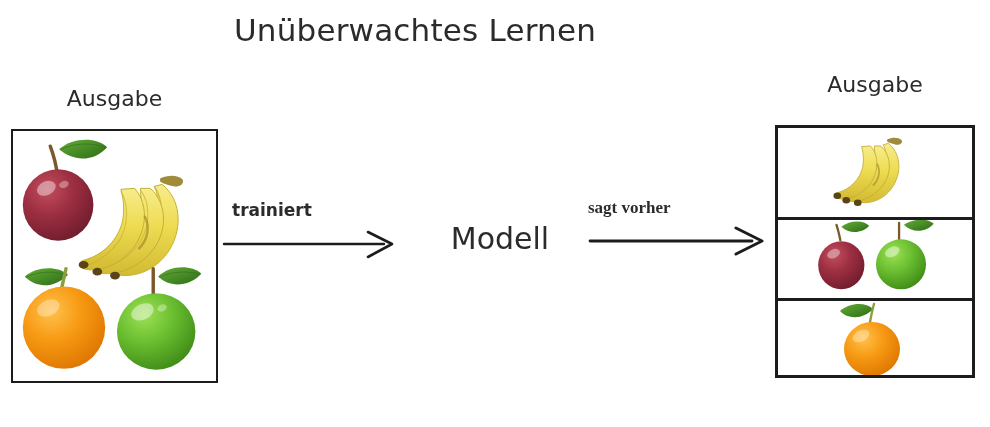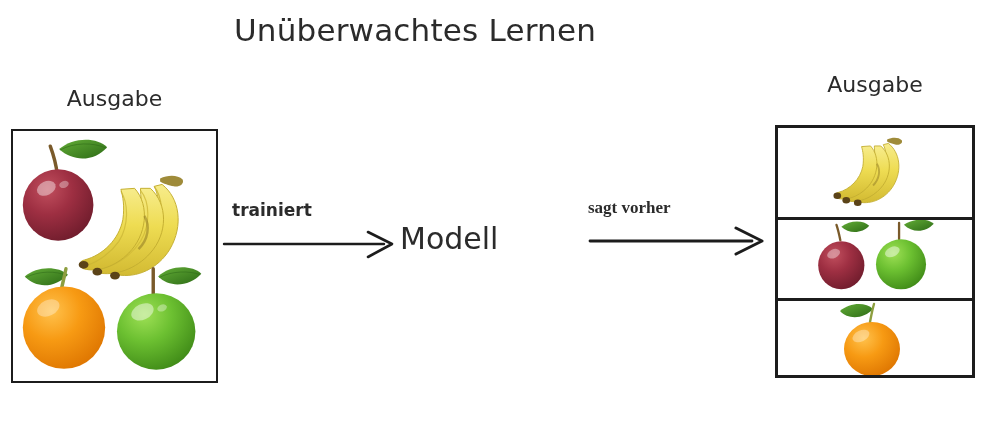--- a/index.html
+++ b/index.html
@@ -96,21 +96,21 @@
   #output-cell-1 { top: 92px; height: 81px;  border-bottom: 3px solid #1c1c1c; }
   #output-cell-2 { top: 173px;height: 74px; }
   .cell-svg { position:absolute; left:0; top:0; width:100%; height:100%; }
 
   
   #model-label {
     position: absolute;
     left: 400px;
     top: 221px;
     width: 200px;
-    text-align: left;
+    text-align: center;
     font-size: 30px;
     font-weight: 400;
     color: #2b2b2b;
     white-space: nowrap;
   }
 
   
   .arrow-group { position: absolute; }
   #arrow-train  { left: 222px; top: 228px; width: 175px; height: 32px; }
   #arrow-predict{ left: 588px; top: 225px; width: 178px; height: 32px; }

